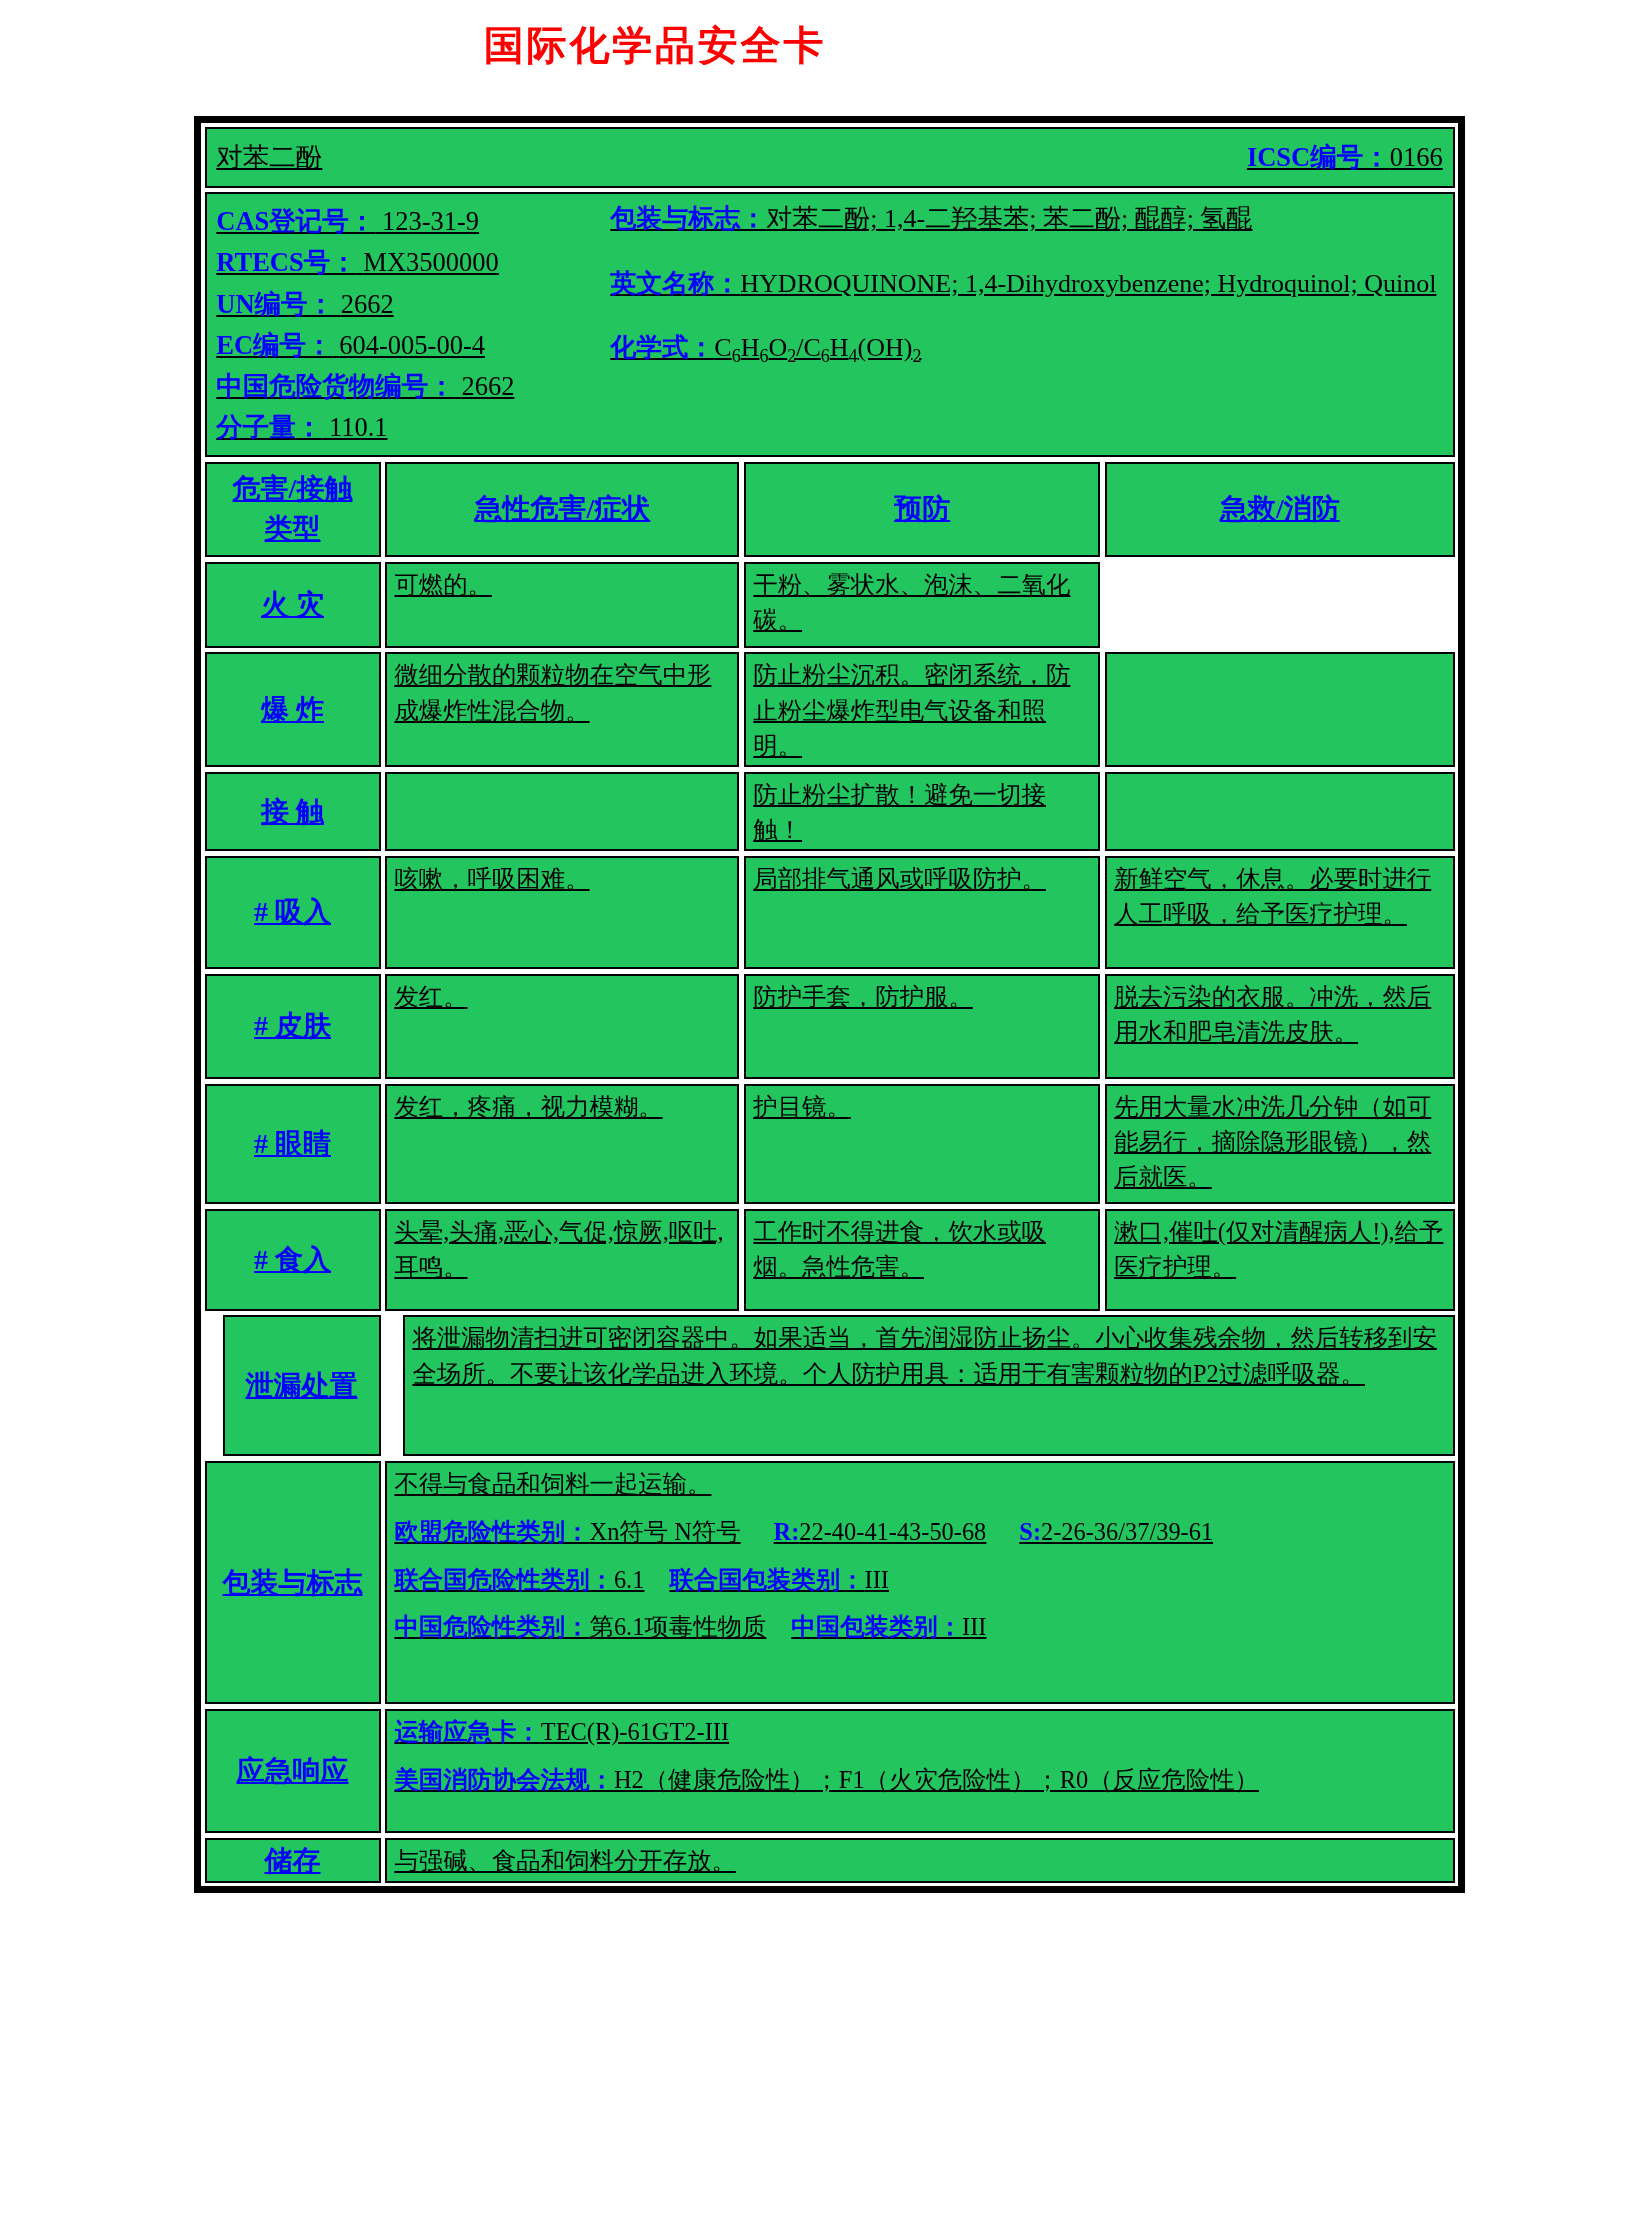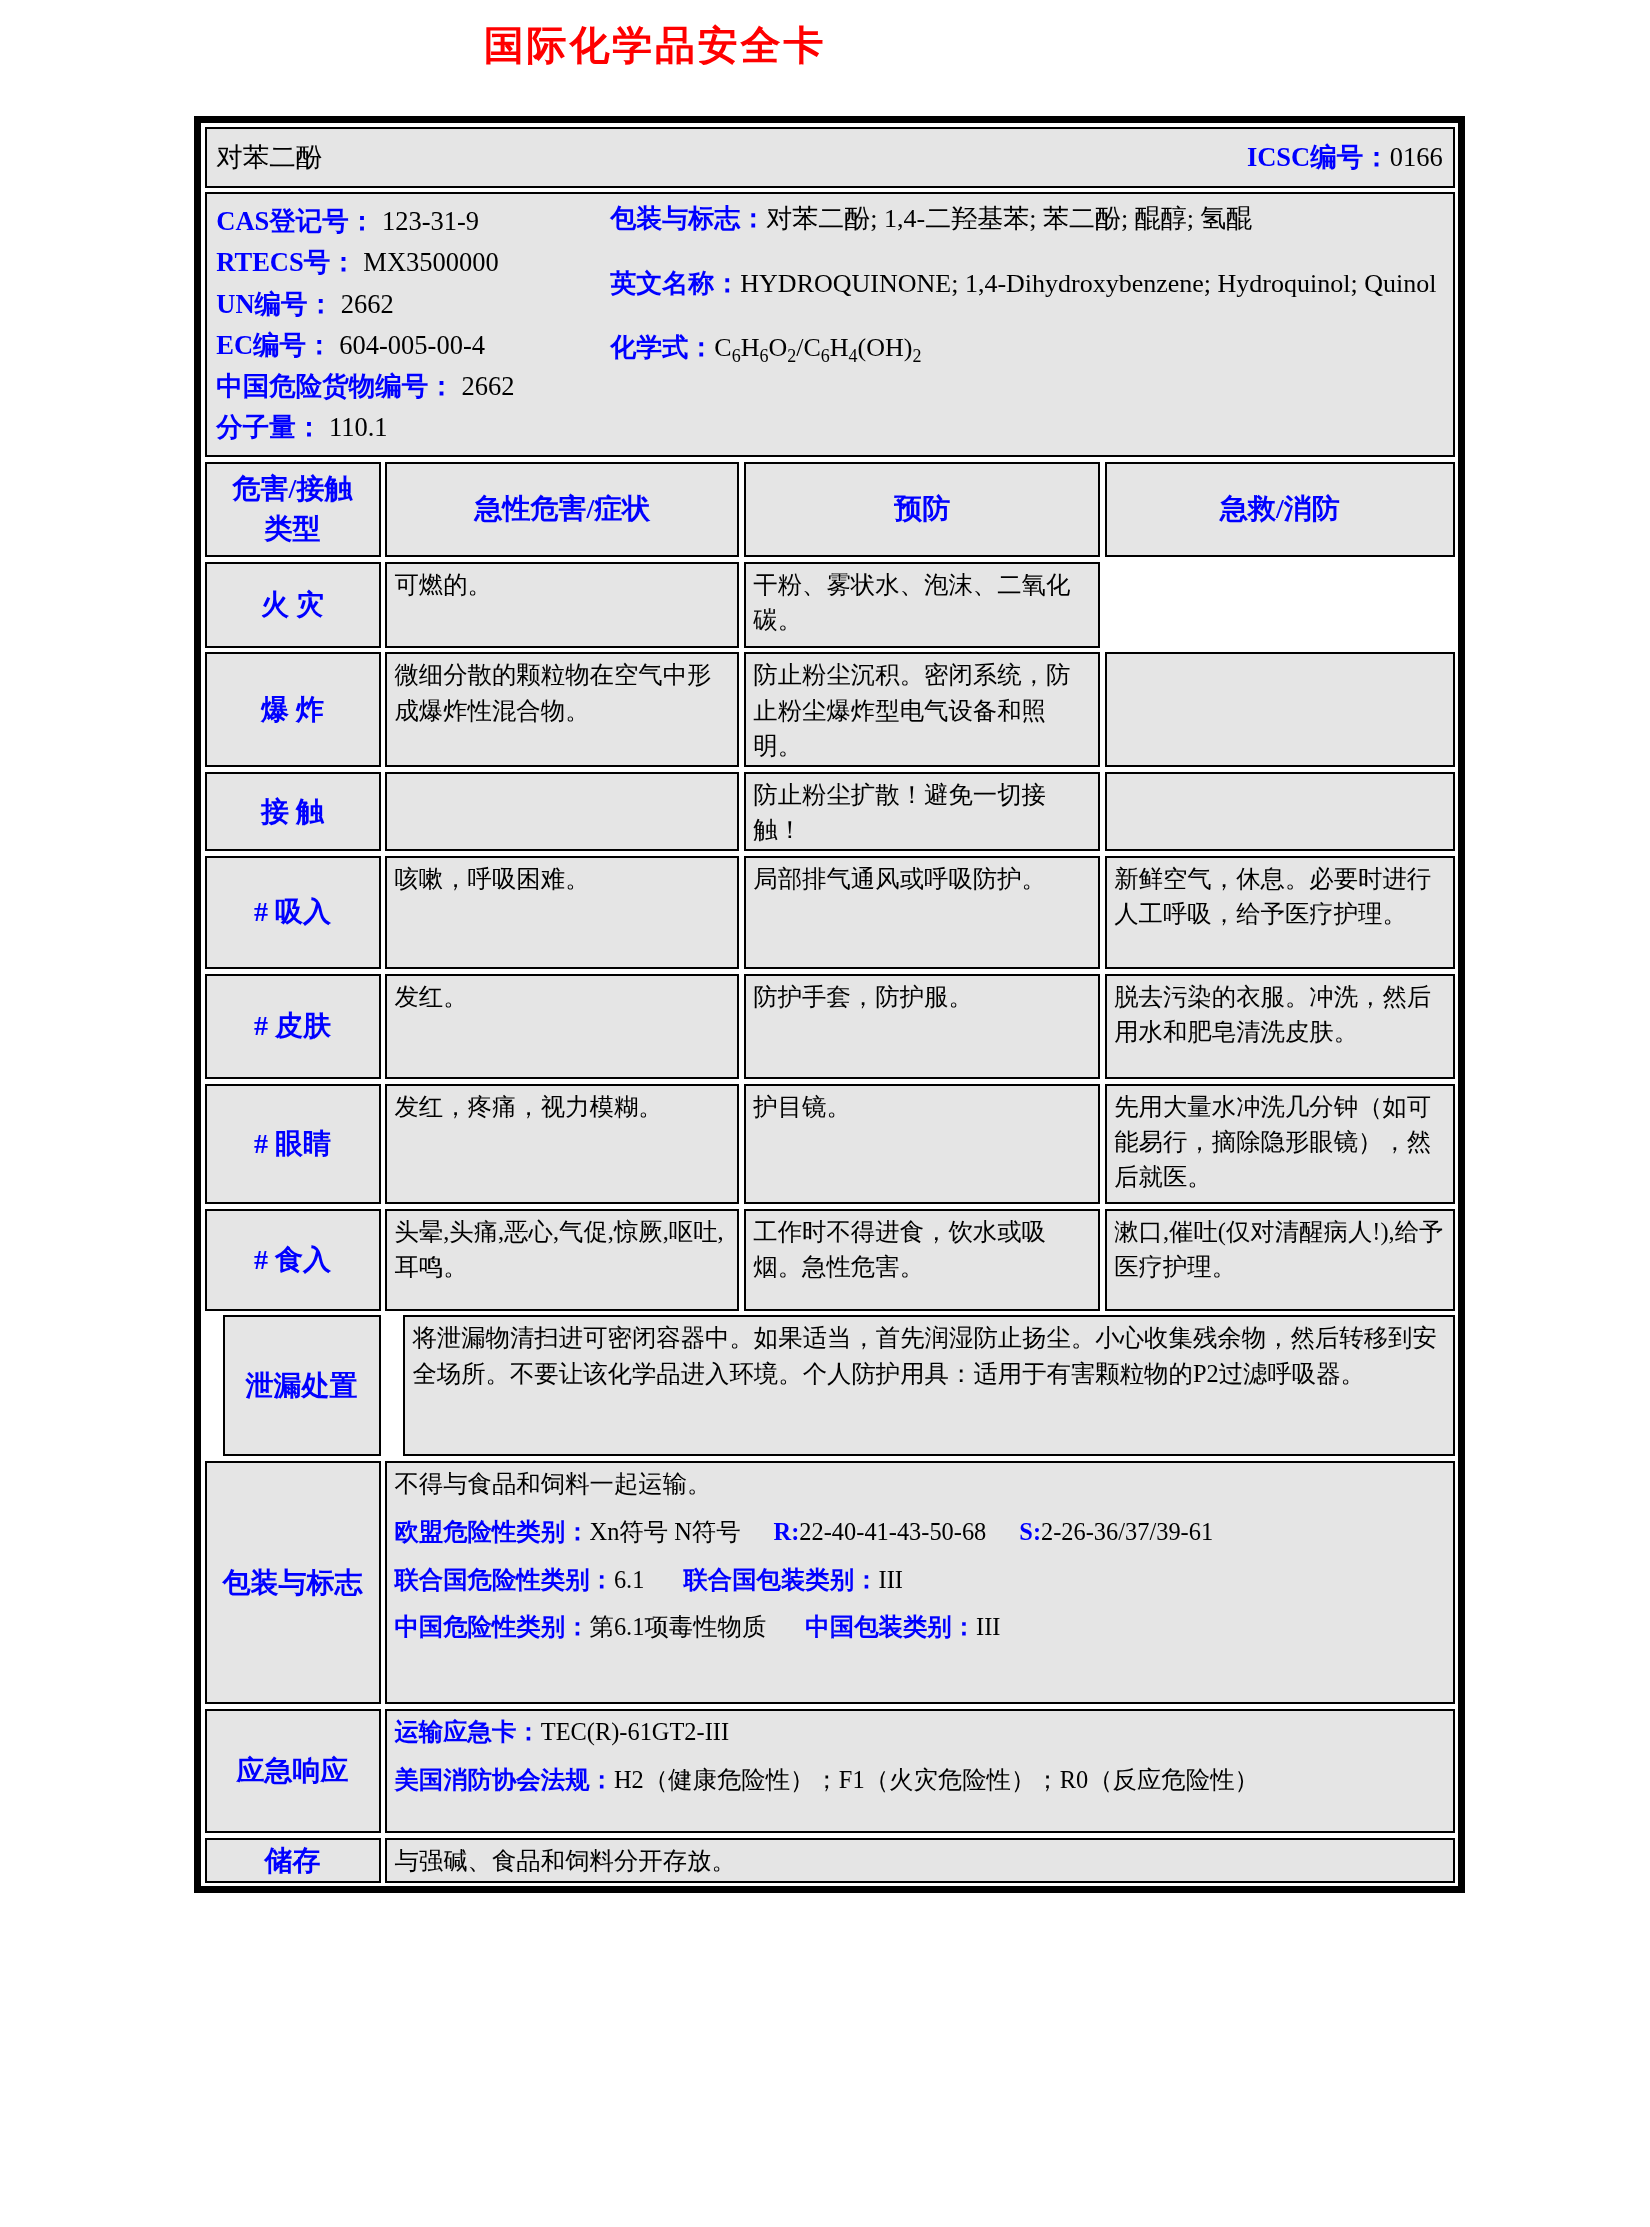--- a/index.html
+++ b/index.html
@@ -16,22 +16,22 @@
   .card{
     position:absolute;left:194px;top:116px;width:1271px;
     border:7px solid #000;background:#fff;box-sizing:border-box;
     padding:3.5px;display:flex;flex-direction:column;gap:4.9px;
   }
   .row{display:grid;gap:4.9px;}
   .row1{grid-template-columns:1fr;}
   .row4{grid-template-columns:176px 354px 356px 1fr;}
   .row2{grid-template-columns:176px 1fr;}
   .cell{
-    border:2.8px solid #000;background:#e5e5e5;box-sizing:border-box;
-    padding:1.4px 7px;font-size:24.4px;line-height:1.45;
+    border:2.8px solid #000;background:#22c55e;box-sizing:border-box;
+    padding:1.4px 7px;font-size:24.4px;line-height:1.45;text-decoration:underline;
   }
   .lbl{color:#0000ff;font-weight:bold;}
   
   .header-cell{min-height:61px;display:flex;align-items:center;justify-content:space-between;font-size:26.5px;padding:0 9.8px;}
   
   .ids-cell{min-height:248px;display:grid;grid-template-columns:394px 1fr;padding:7px 9.8px;}
   .id-line{font-size:26.5px;line-height:1.55;white-space:nowrap;}
   .ids-right{font-size:26px;}
   .ids-right p{margin:0 0 8.4px 0;line-height:1.4;}
   .ids-right p.sp{margin-top:28px;}
@@ -49,21 +49,21 @@
   .r-eye  .cell{min-height:120px;}
   .r-ing  .cell{min-height:102px;}
   .r-spill .cell{min-height:141px;margin-left:18px;}
   .r-pack .cell{min-height:243px;}
   .r-emer .cell{min-height:124px;}
   .r-stor .cell{min-height:42px;}
   .body-cell{padding-top:3px;}
   .multi p{margin:0 0 11px 0;line-height:1.5;}
   .multi p:last-child{margin-bottom:0;}
   .gapL{margin-left:33px;}
-  .gapM{margin-left:39px;}
+  .gapM{margin-left:25px;}
 </style>
 </head>
 <body>
 
 <div class="title">国际化学品安全卡</div>
 
 <div class="card">
 
   <div class="row row1">
     <div class="cell header-cell">

